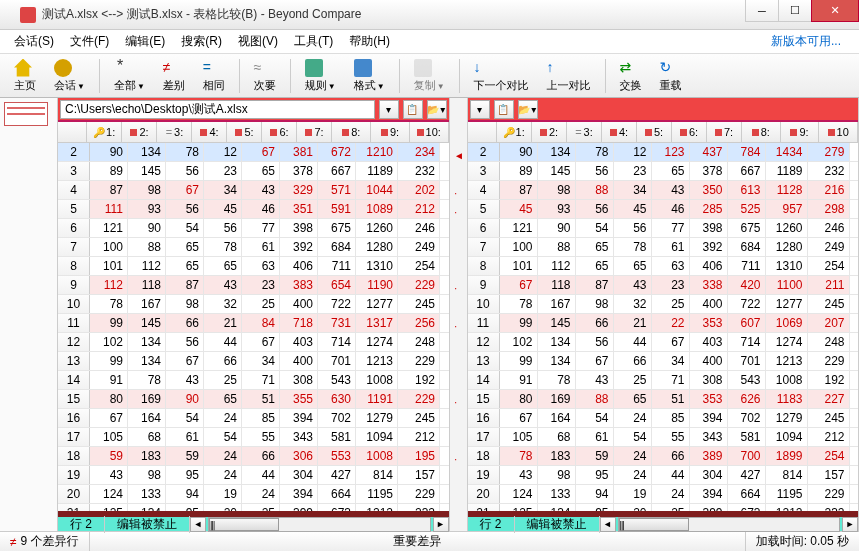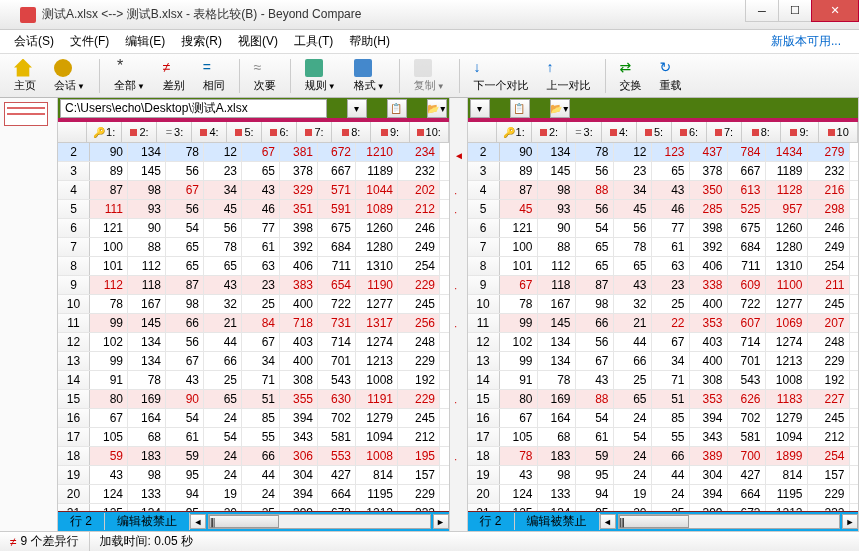--- a/index.html
+++ b/index.html
@@ -19,37 +19,37 @@
 .tbtn .ic{width:18px;height:18px;margin-bottom:1px}
 .tbtn .lbl{font-size:11px}
 .tsep{width:1px;height:34px;background:#ccc;margin:0 4px}
 .tbtn.disabled{opacity:.5}
 .panes{display:flex;height:calc(551px - 30px - 24px - 44px - 20px)}
 .sidebar{width:58px;border-right:1px solid #ccc;background:#fafafa;padding:4px}
 .sidebar .thumb{width:44px;height:24px;border:1px solid #c55;background:#fff;position:relative}
 .sidebar .thumb::before,.sidebar .thumb::after{content:"";position:absolute;left:2px;right:2px;height:2px;background:#d66}
 .sidebar .thumb::before{top:4px}.sidebar .thumb::after{top:10px}
 .pane{flex:1;display:flex;flex-direction:column;border-right:1px solid #ccc;min-width:0}
-.pathbar{height:24px;display:flex;align-items:center;padding:2px;border-bottom:4px solid #be185d;background:#4d7c0f;gap:20px}
+.pathbar{height:24px;display:flex;align-items:center;padding:2px;border-bottom:2px solid #be185d;background:#ef4444;gap:4px}
 .pathbar input{flex:1;height:19px;border:1px solid #aaa;padding:0 4px;font-size:12px}
 .pathbar .pbtn{width:20px;height:19px;border:1px solid #aaa;background:linear-gradient(#fff,#e8e8e8);display:flex;align-items:center;justify-content:center;font-size:10px}
 .grid{flex:1;overflow:hidden;position:relative}
 .ghead{height:21px;display:flex;border-bottom:1px solid #ccc;background:linear-gradient(#fcfcfc,#ececec)}
 .ghead .cell{border-right:1px solid #ccc;display:flex;align-items:center;justify-content:center;font-size:11px;position:relative}
 .ghead .cell .key{color:#c90;font-size:10px}
 .ghead .cell .sq{width:7px;height:7px;background:#d44;display:inline-block;margin-right:2px}
 .ghead .cell.eq::before{content:"=";color:#888;margin-right:2px}
 .gbody{overflow:hidden}
 .row{height:19px;display:flex;border-bottom:1px solid #e6e6e6}
 .row .cell{border-right:1px solid #e6e6e6;text-align:right;padding:0 4px;line-height:18px;font-size:12px;overflow:hidden;white-space:nowrap}
 .row.diff .cell{background:#fbe6e6}
 .row.diff .cell.v{color:#c00}
 .row.sel .cell{background:#d6e8ff!important}
 .row .cell.rh{text-align:center;background:linear-gradient(#fcfcfc,#f2f2f2);border-right:1px solid #ccc}
-.gfoot{height:20px;border-top:1px solid #7f1d1d;display:flex;align-items:center;background:#0ea5e9;font-size:11px}
+.gfoot{height:20px;border-top:6px solid #7f1d1d;display:flex;align-items:center;background:#5eead4;font-size:11px}
 .gfoot .seg{padding:0 12px;border-right:1px solid #ccc}
 .gfoot .scroll{flex:1;display:flex;align-items:center;justify-content:center;gap:2px}
 .gfoot .sbtn{width:16px;height:15px;border:1px solid #aaa;background:linear-gradient(#fff,#e8e8e8);display:flex;align-items:center;justify-content:center;font-size:9px}
 .gfoot .strack{flex:1;height:15px;border:1px solid #aaa;background:#f0f0f0;position:relative}
 .gfoot .sthumb{position:absolute;left:0;top:0;height:13px;background:linear-gradient(#f8f8f8,#ddd);border:1px solid #999;width:70px}
 .centerbar{width:18px;background:#f3f3f3;border-right:1px solid #ccc;display:flex;flex-direction:column;align-items:center;padding-top:48px}
 .centerbar .mark{width:8px;height:9px;color:#c00;font-size:10px;line-height:9px;margin:5px 0}
 .statusbar{height:20px;border-top:1px solid #ccc;display:flex;align-items:center;background:linear-gradient(#fff,#eee);font-size:11px}
 .statusbar .seg{padding:0 10px;border-right:1px solid #ccc;display:flex;align-items:center;gap:4px;height:100%}
 .statusbar .ne{color:#c00}
@@ -562,21 +562,21 @@
             <div class="cell w-cw">254</div>
           </div>
           <div class="row diff">
             <div class="cell rh w-rh">9</div>
             <div class="cell w-c v">67</div>
             <div class="cell w-c">118</div>
             <div class="cell w-c">87</div>
             <div class="cell w-c">43</div>
             <div class="cell w-c">23</div>
             <div class="cell w-c v">338</div>
-            <div class="cell w-c v">609</div>
+            <div class="cell w-c v">420</div>
             <div class="cell w-cw v">1100</div>
             <div class="cell w-cw v">211</div>
           </div>
           <div class="row">
             <div class="cell rh w-rh">10</div>
             <div class="cell w-c">78</div>
             <div class="cell w-c">167</div>
             <div class="cell w-c">98</div>
             <div class="cell w-c">32</div>
             <div class="cell w-c">25</div>
@@ -731,16 +731,19 @@
         </div>
       </div>
     </div>
 </div>
 
 <div class="statusbar">
   <div class="seg">
       <span class="ne">≠</span>
       <span>9 个差异行</span>
     </div>
+  <div class="seg" style="flex:1;justify-content:center">
+      <span>重要差异</span>
+    </div>
   <div class="seg" style="border:none">
       <span>加载时间: 0.05 秒</span>
     </div>
 </div>
 
 </body></html>

